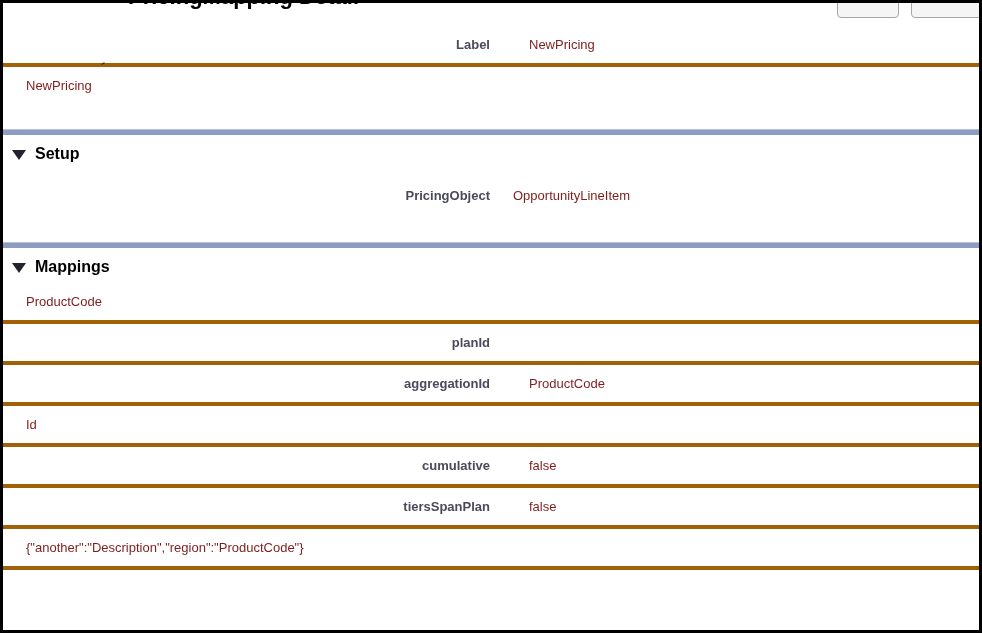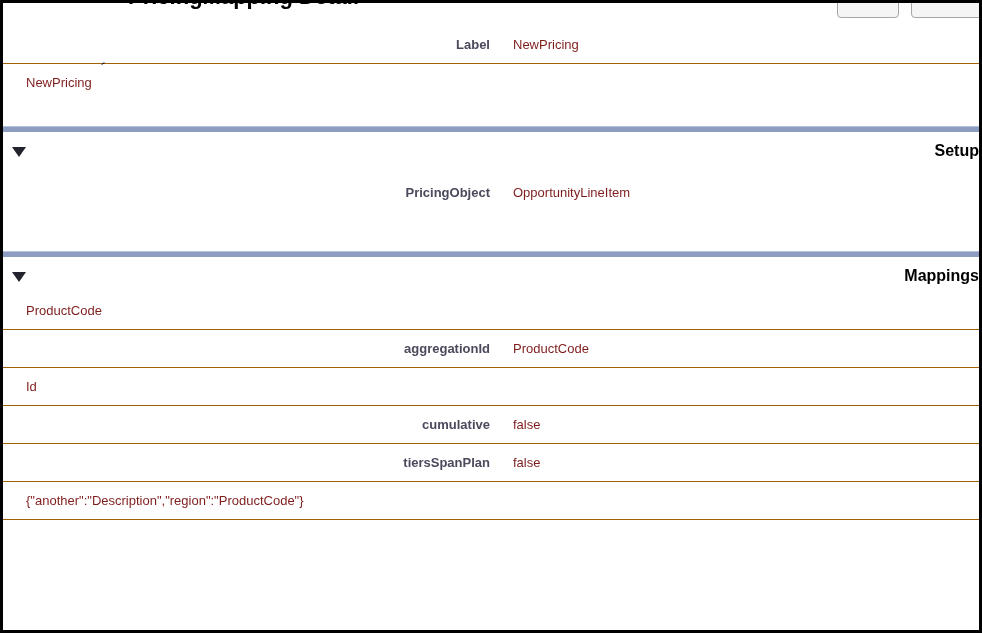--- a/index.html
+++ b/index.html
@@ -25,42 +25,42 @@
   .hdr-btn.b1{right:80px;width:62px;}
   .hdr-btn.b2{right:-8px;width:76px;}
   .stray-tick{
     position:absolute;left:97px;top:57px;
     font-size:17px;color:#222;transform:rotate(8deg);
   }
   
   .content{padding-top:22px;}
   .row{display:flex;align-items:center;height:37px;}
   .row.tall{height:38px;}
-  .row.divided{border-bottom:1px solid #a16207;}
+  .row.divided{border-bottom:4px solid #a16207;gap:16px;}
   .flabel{
     width:487px;flex:0 0 487px;text-align:right;
     font-size:13px;font-weight:bold;color:#4a4a5c;
     white-space:nowrap;
   }
   .fvalue{
     margin-left:23px;font-size:13px;color:#7f1d1d;white-space:nowrap;
   }
   .sec-pad1{padding-bottom:25px;}
   .sec-bar{height:5px;background:#8d9dc1;border-top:1px solid #b7c1d8;}
   .sec-head{
     display:flex;align-items:center;
     padding:9px 0 0 9px;height:20px;
-    font-size:16px;font-weight:bold;color:#000;justify-content:space-between;
+    font-size:16px;font-weight:bold;color:#000;
   }
   .tri{
     width:0;height:0;margin-right:9px;margin-top:2px;
     border-left:7px solid transparent;border-right:7px solid transparent;
     border-top:10px solid #23232e;
   }
-  .setup-rows{padding-top:13px;padding-bottom:40px;}
+  .setup-rows{padding-top:13px;padding-bottom:28px;}
   .map-rows{padding-top:6px;}
 </style>
 </head>
 <body>
 
 <div class="frame">
 
   <div class="page-title">PricingMapping Detail</div>
   <div class="hdr-btn b1"></div>
   <div class="hdr-btn b2"></div>
@@ -93,20 +93,24 @@
     <div class="sec-bar"></div>
     <div class="sec-head">
       <span class="tri"></span>
       <span>Mappings</span>
     </div>
     <div class="map-rows">
       <div class="row divided">
         <div class="fvalue">ProductCode</div>
       </div>
       <div class="row divided">
+        <div class="flabel">planId</div>
+        <div class="fvalue"></div>
+      </div>
+      <div class="row divided">
         <div class="flabel">aggregationId</div>
         <div class="fvalue">ProductCode</div>
       </div>
       <div class="row divided">
         <div class="fvalue">Id</div>
       </div>
       <div class="row divided">
         <div class="flabel">cumulative</div>
         <div class="fvalue">false</div>
       </div>

